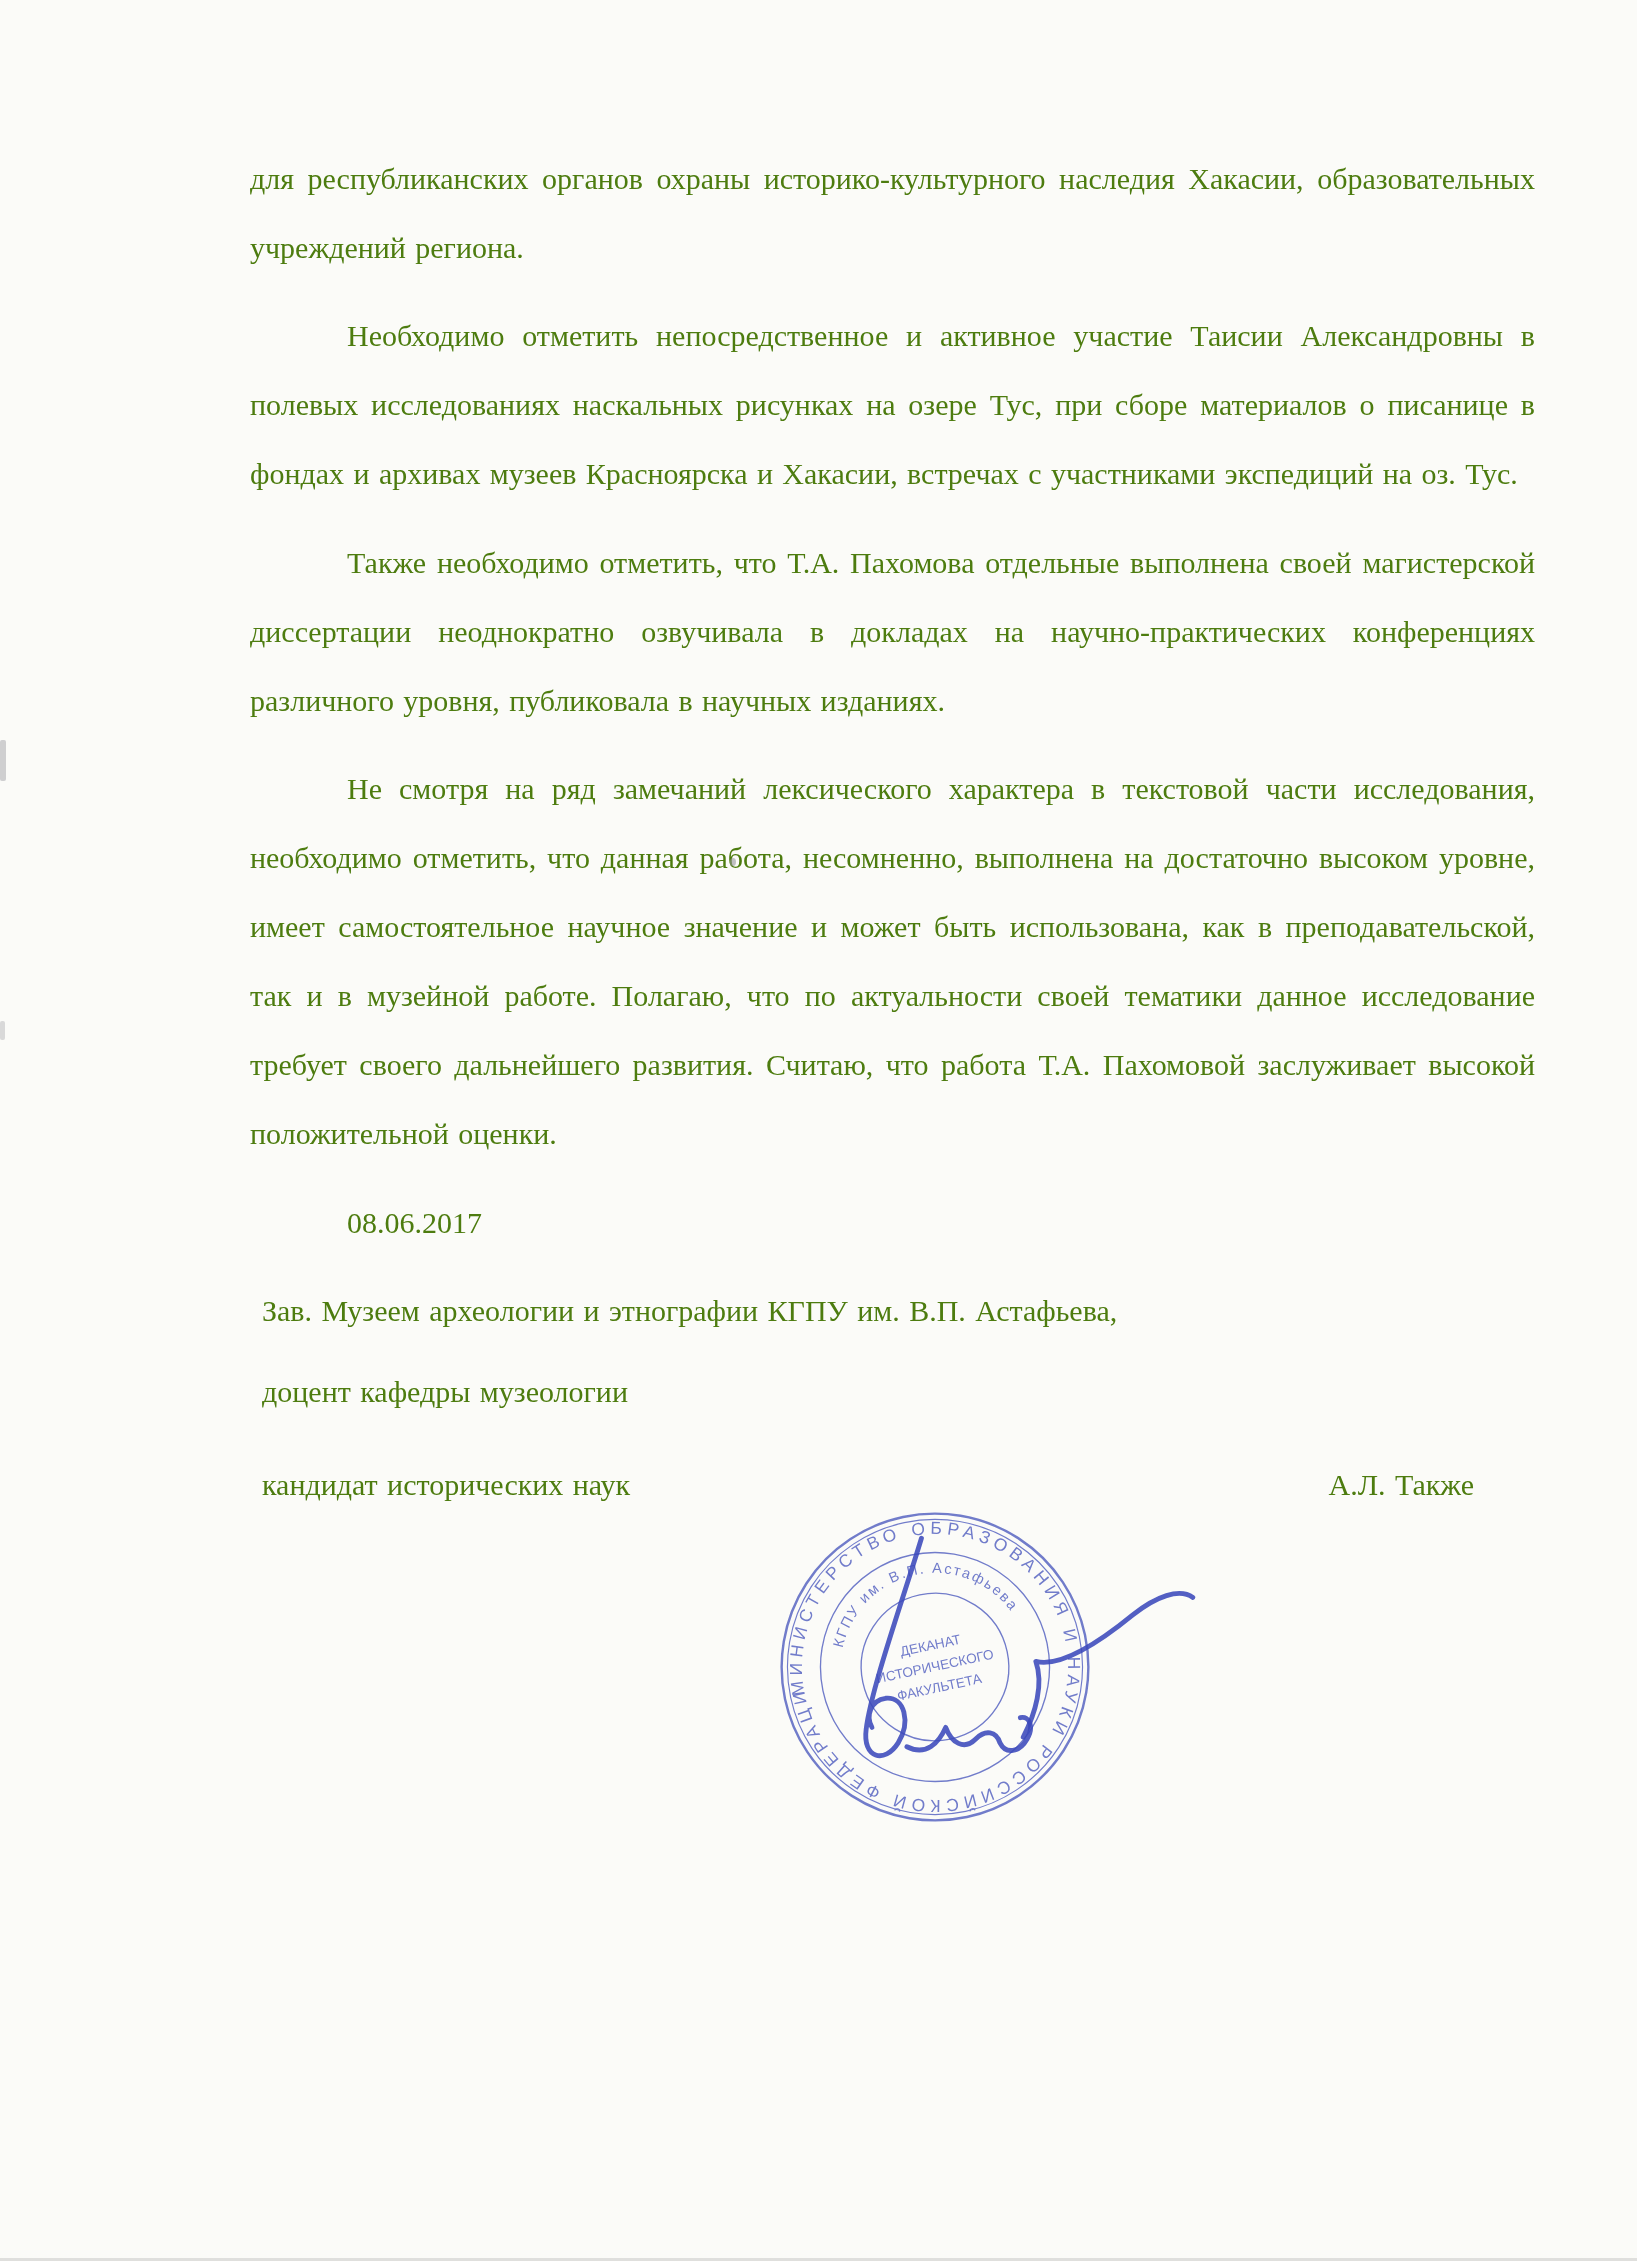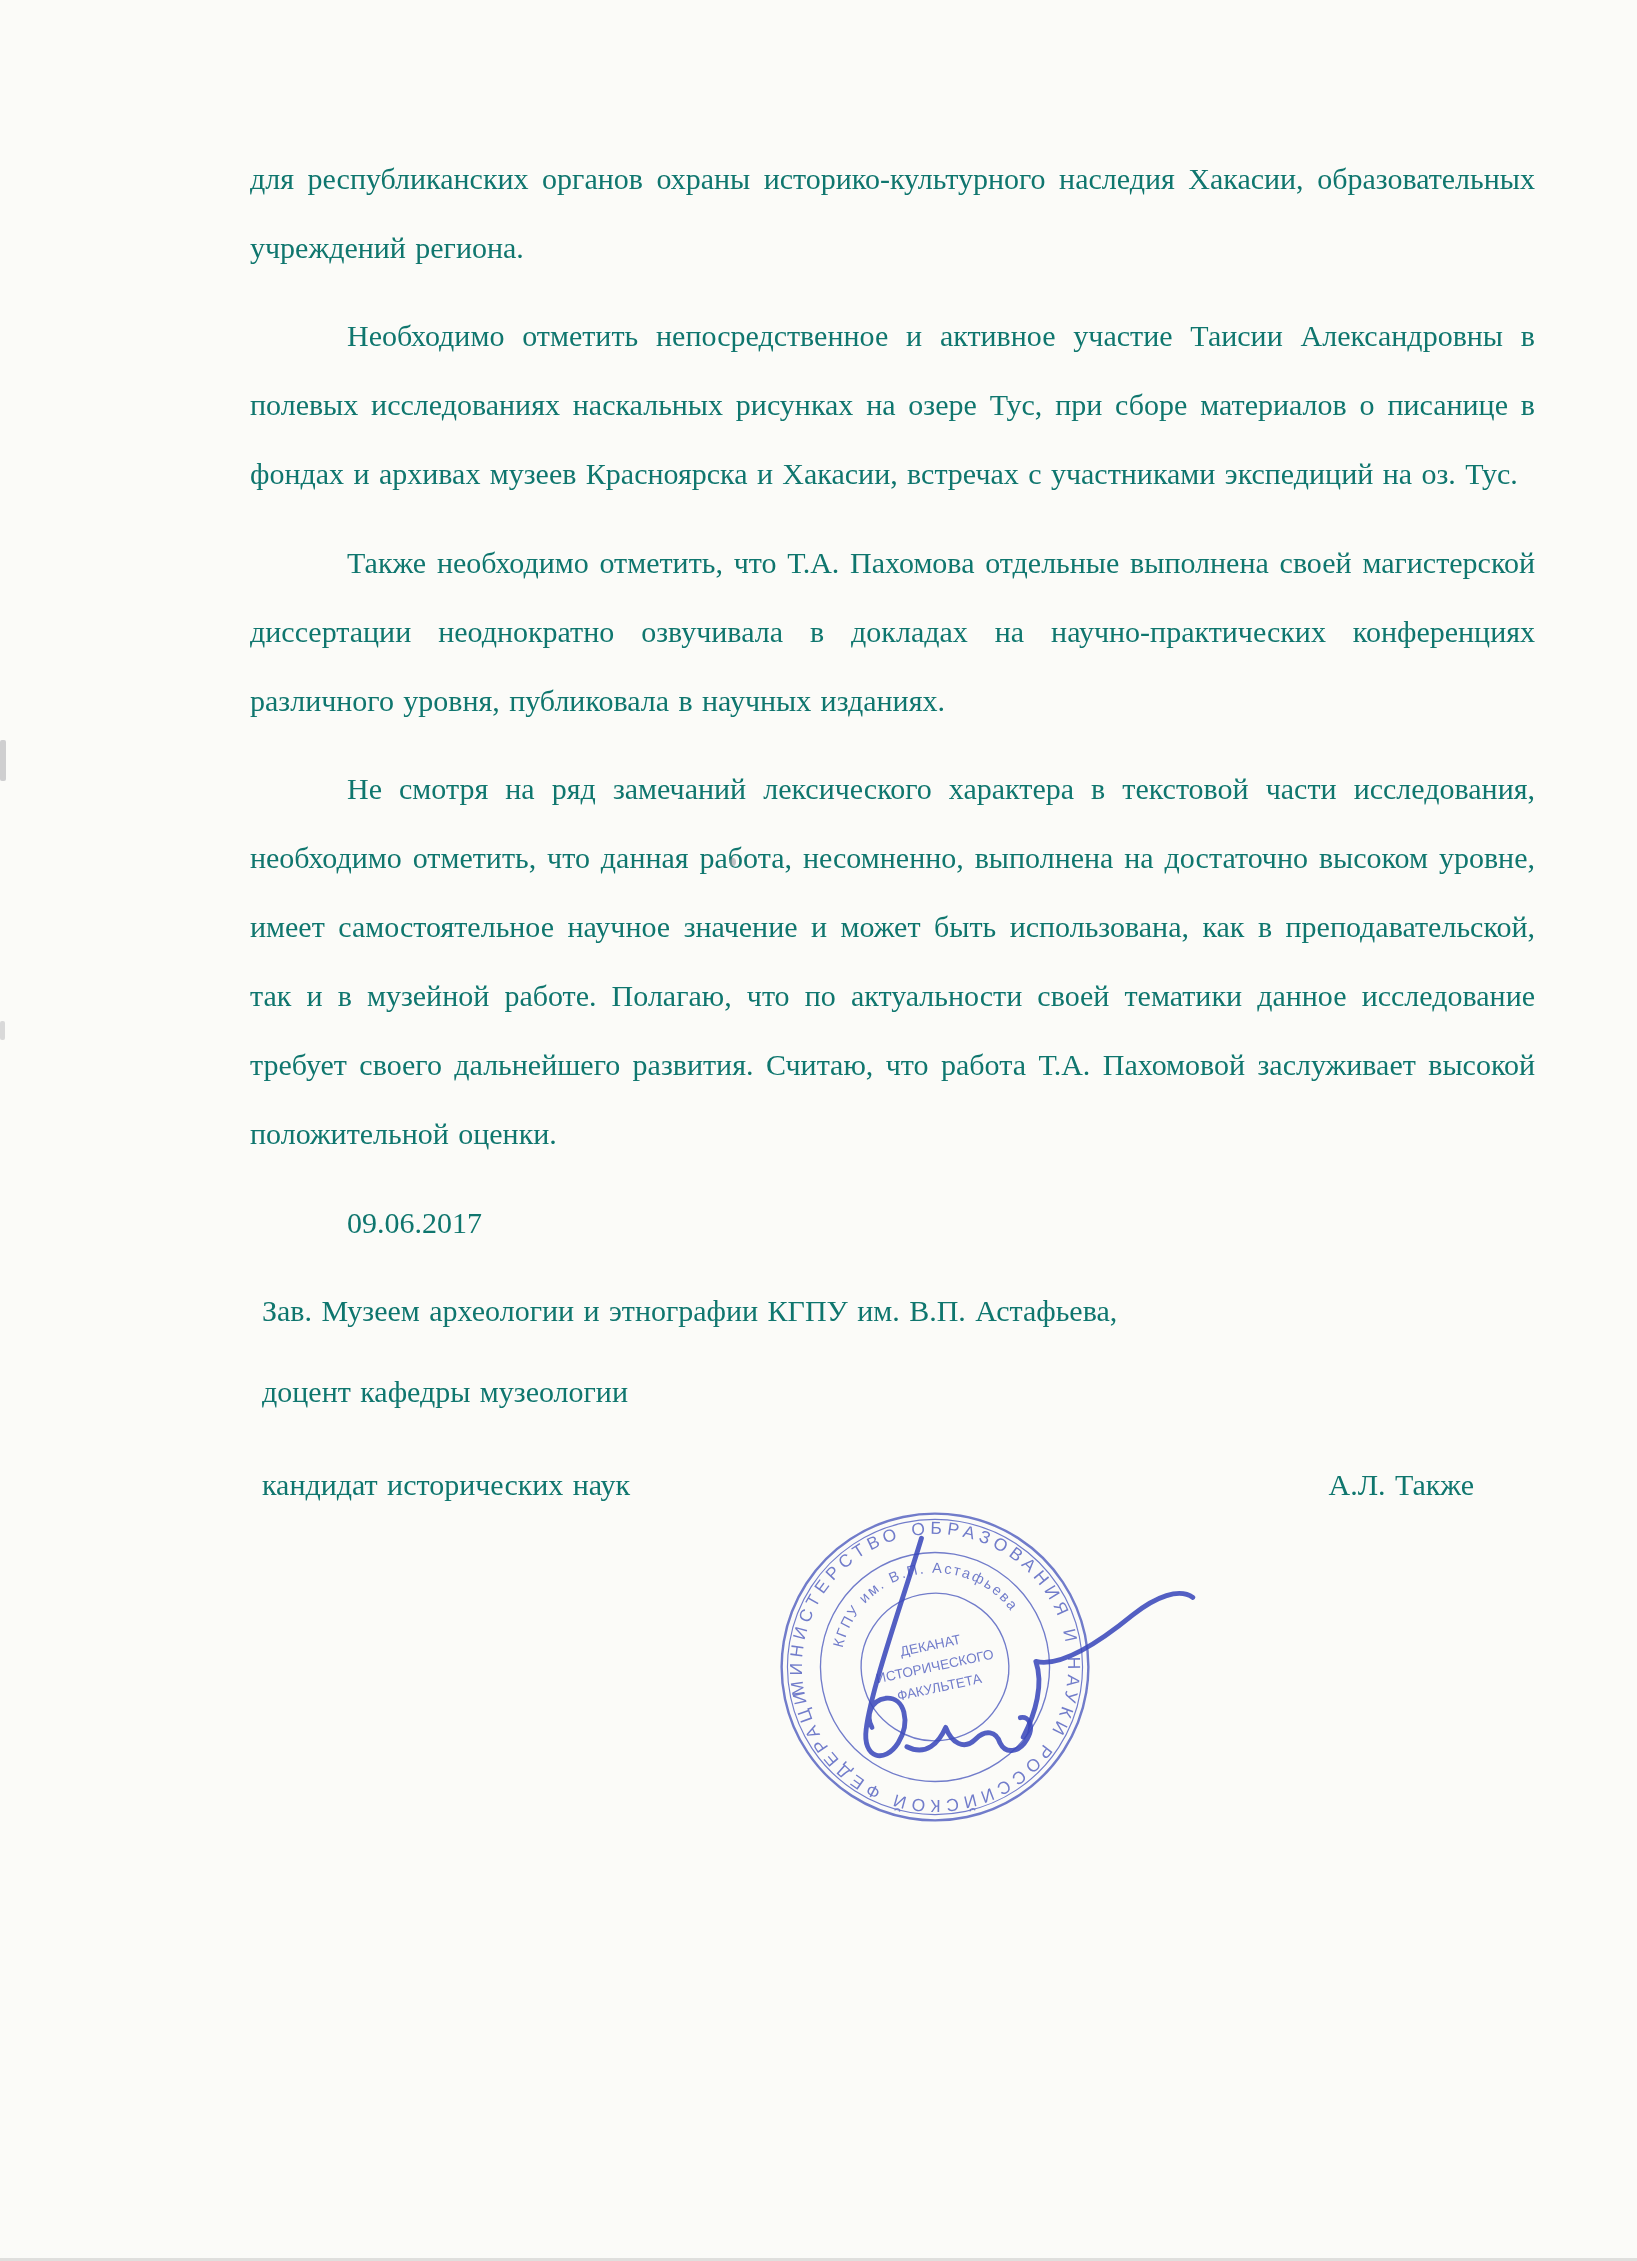--- a/index.html
+++ b/index.html
@@ -5,21 +5,21 @@
 <style>
   html, body { margin: 0; padding: 0; background: #e9e9e9; }
   .page {
     position: relative;
     width: 1637px;
     height: 2262px;
     margin: 0 auto;
     background: #fbfbf8;
     overflow: hidden;
     font-family: "Liberation Serif", serif;
-    color: #0f766e;
+    color: #4d7c0f;
   }
   .content {
     position: absolute;
     left: 250px;
     top: 144px;
     width: 1285px;
   }
   .content p {
     margin: 0 0 19.4px 0;
     font-size: 30px;
@@ -82,21 +82,21 @@
 <body>
 
 <div class="page">
 
   <div class="content">
     <p class="para">для республиканских органов охраны историко-культурного наследия Хакасии, образовательных учреждений региона.</p>
     <p class="para indent">Необходимо отметить непосредственное и активное участие Таисии Александровны в полевых исследованиях наскальных рисунках на озере Тус, при сборе материалов о писанице в фондах и архивах музеев Красноярска и Хакасии, встречах с участниками экспедиций на оз. Тус.</p>
     <p class="para indent">Также необходимо отметить, что Т.А. Пахомова отдельные выполнена своей магистерской диссертации неоднократно озвучивала в докладах на научно-практических конференциях различного уровня, публиковала в научных изданиях.</p>
     <p class="para indent">Не смотря на ряд замечаний лексического характера в текстовой части исследования, необходимо отметить, что данная работа, несомненно, выполнена на достаточно высоком уровне, имеет самостоятельное научное значение и может быть использована, как в преподавательской, так и в музейной работе. Полагаю, что по актуальности своей тематики данное исследование требует своего дальнейшего развития. Считаю, что работа Т.А. Пахомовой заслуживает высокой положительной оценки.</p>
 
-    <p class="date-line">09.06.2017</p>
+    <p class="date-line">08.06.2017</p>
 
     <div class="sig-block">
       <p>Зав. Музеем археологии и этнографии КГПУ им. В.П. Астафьева,</p>
       <p>доцент кафедры музеологии</p>
       <div class="sig-row">
         <p>кандидат исторических наук</p>
         <p class="sig-name">А.Л. Также</p>
       </div>
     </div>
   </div>

